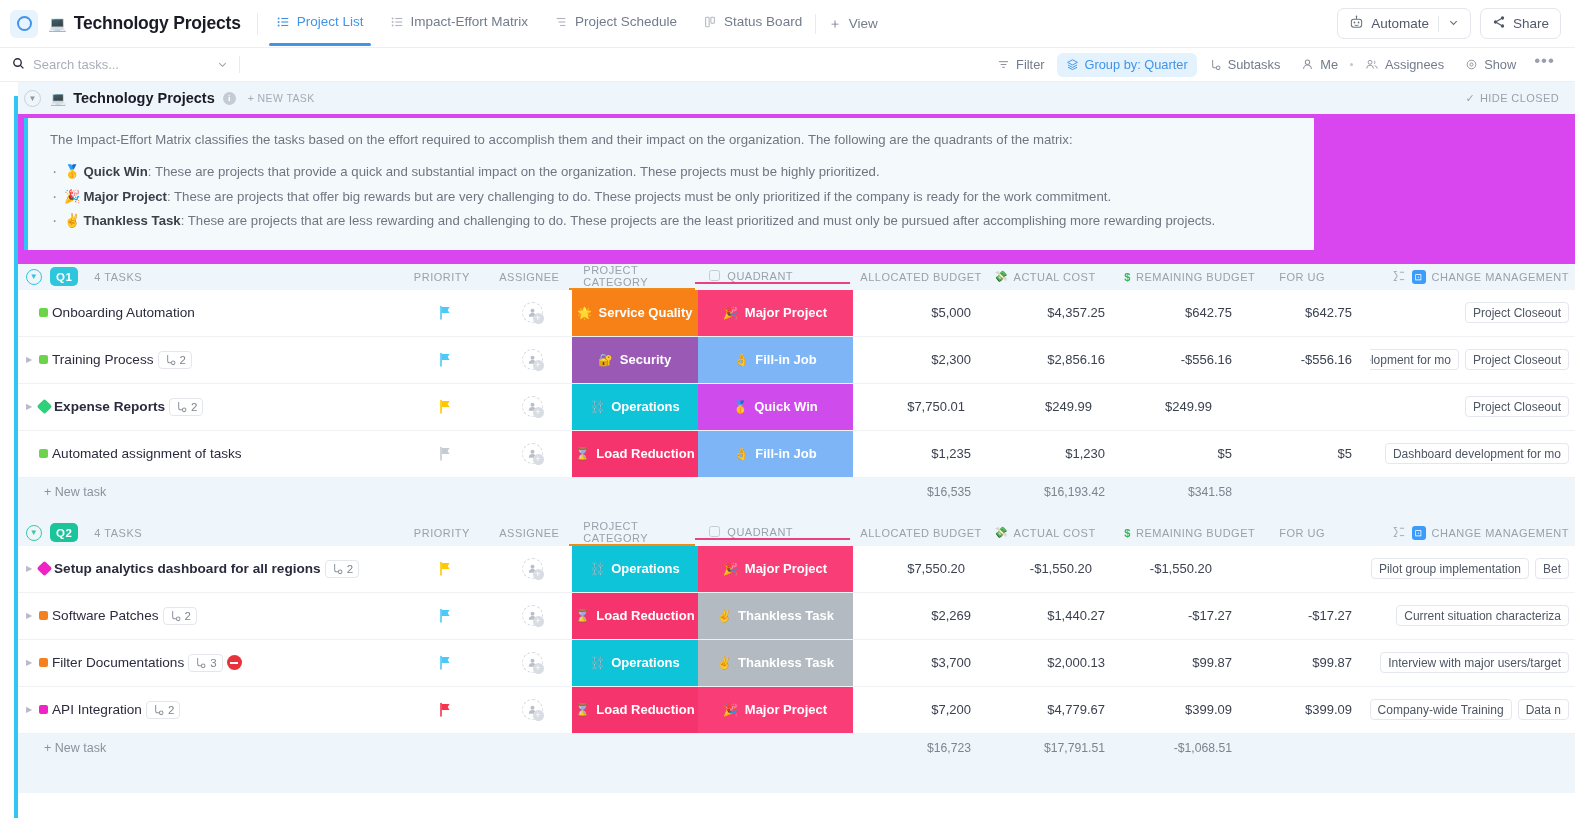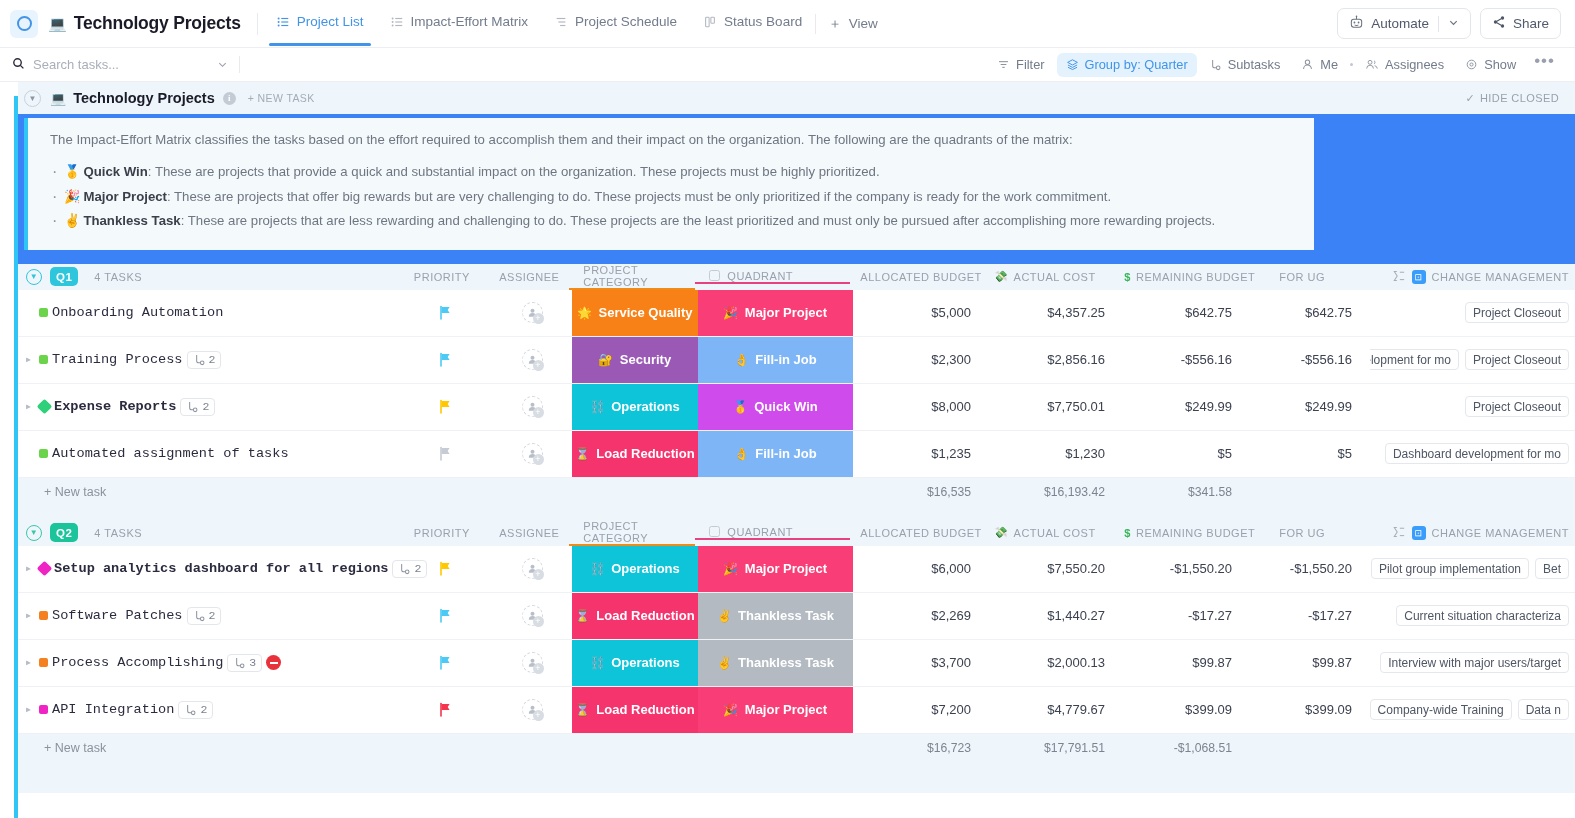--- a/index.html
+++ b/index.html
@@ -95,21 +95,21 @@
   .lh-title { font-size: 14.5px; font-weight: 700; color: #1b1b28; margin-right: 8px;}
   .lh-info {
     width: 13px; height: 13px; border-radius: 50%; background: #c5cbd4; color:#fff;
     font-size: 9px; font-weight:700; display:flex; align-items:center; justify-content:center;
     margin-right: 12px; font-family:"Liberation Serif", serif;
   }
   .lh-new { font-size: 10.5px; color: #a4abb6; letter-spacing: .4px; cursor: pointer; }
   .lh-hide { margin-left: auto; font-size: 11px; color: #9aa1ac; letter-spacing: .4px; display:flex; gap:5px; align-items:center; cursor:pointer;}
 
   
-  .desc-wrap { background:#3b82f6; padding: 4px 16px 14px 24px; }
+  .desc-wrap { background:#d946ef; padding: 4px 16px 14px 24px; }
   .desc {
     background: #f4f9fc; border-left: 4px solid #2fc6f5;
     padding: 12px 18px 14px 22px; font-size: 13.2px; color: #6f7682; line-height: 1.55;
     max-width: 1290px;
   }
   .desc p { margin-bottom: 12px; }
   .desc ul { list-style: none; }
   .desc li { margin-bottom: 4px; padding-left: 14px; position: relative; white-space: nowrap; }
   .desc li:before { content: "·"; position: absolute; left: 2px; top: -2px; font-size: 16px; color:#8b929d;}
   .desc li b { color: #3a3f4a; font-weight: 700; }
@@ -131,21 +131,21 @@
     font-weight: 700; display: flex; align-items: center; justify-content: center;
     padding: 0 6px; margin-right: 16px; flex:0 0 auto;
   }
   .gh-count { width: 300px; }
 
   .row { display: flex; align-items: stretch; border-bottom: 1px solid #f0f1f4; background:#fff; }
   .row.tall { height: 47px; }
   .c { display: flex; align-items: center; flex: 0 0 auto; }
 
   
-  .c-name   { width: 397px; padding-left: 26px; gap: 4px; font-family: Liberation Mono, monospace; }
+  .c-name   { width: 397px; padding-left: 26px; gap: 4px; }
   .c-prio   { width: 95px; justify-content: center; }
   .c-asgn   { width: 80px; justify-content: center; }
   .c-cat    { width: 126px; }
   .c-quad   { width: 155px; }
   .c-alloc  { width: 140px; justify-content: flex-end; padding-right: 22px;}
   .c-actual { width: 130px; justify-content: flex-end; padding-right: 18px;}
   .c-remain { width: 137px; justify-content: flex-end; padding-right: 28px;}
   .c-forug  { width: 110px; justify-content: flex-end; padding-right: 18px;}
   .c-chg    { flex: 1 1 auto; min-width: 0; justify-content: flex-end; padding-right: 6px; gap: 6px; overflow: hidden;}
   .cat-underline { border-bottom: 2.5px solid #f28a17; }
@@ -557,23 +557,20 @@
             </svg>
             <span class="plus">+</span>
           </span>
         </div>
         <div class="c c-cat" style="background:#0ec4d8">
           <span class="cellfill"><span class="em">⛓️</span>Operations</span>
         </div>
         <div class="c c-quad" style="background:#cf4bec">
           <span class="cellfill"><span class="em">🥇</span>Quick Win</span>
         </div>
-        <div class="c c-alloc">
-          <span class="money">$8,000</span>
-        </div>
         <div class="c c-actual">
           <span class="money">$7,750.01</span>
         </div>
         <div class="c c-remain">
           <span class="money">$249.99</span>
         </div>
         <div class="c c-forug">
           <span class="money">$249.99</span>
         </div>
         <div class="c c-chg">
@@ -697,23 +694,20 @@
             </svg>
             <span class="plus">+</span>
           </span>
         </div>
         <div class="c c-cat" style="background:#0ec4d8">
           <span class="cellfill"><span class="em">⛓️</span>Operations</span>
         </div>
         <div class="c c-quad" style="background:#f83d77">
           <span class="cellfill"><span class="em">🎉</span>Major Project</span>
         </div>
-        <div class="c c-alloc">
-          <span class="money">$6,000</span>
-        </div>
         <div class="c c-actual">
           <span class="money">$7,550.20</span>
         </div>
         <div class="c c-remain">
           <span class="money">-$1,550.20</span>
         </div>
         <div class="c c-forug">
           <span class="money">-$1,550.20</span>
         </div>
         <div class="c c-chg">
@@ -768,21 +762,21 @@
           <span class="money">-$17.27</span>
         </div>
         <div class="c c-chg">
           <span class="chg-tag">Current situation characteriza</span>
         </div>
       </div>
       <div class="row tall">
         <div class="c c-name">
           <span class="expander">▶</span>
           <span class="status-dot" style="background:#f58020"></span>
-          <span class="tname">Process Accomplishing</span>
+          <span class="tname">Filter Documentations</span>
           <span class="sub-pill">
             <svg width="13" height="13" viewBox="0 0 16 16" fill="none" stroke="#8d949f" stroke-width="1.25">
               <path d="M4.5 2.5 V9.5 a2.6 2.6 0 0 0 2.6 2.6 H9"></path>
               <circle cx="11.3" cy="12.1" r="2.2"></circle>
             </svg>
             <span>3</span>
           </span>
           <span class="block-ico">
             <i></i>
           </span>

